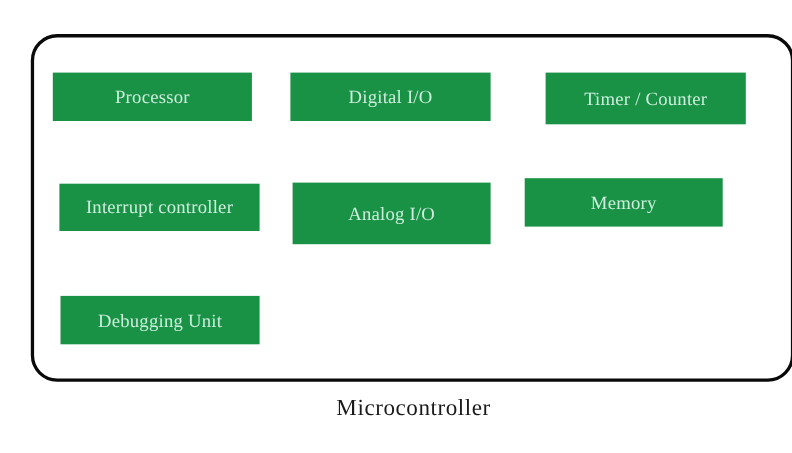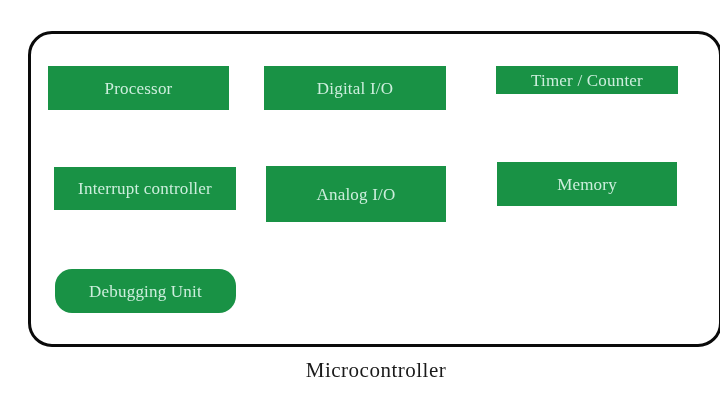--- a/index.html
+++ b/index.html
@@ -47,25 +47,25 @@
     top: 358px;
     width: 720px;
     text-align: center;
     font-size: 21px;
     color: var(--caption-color, #1a1a1a);
     letter-spacing: 0.5px;
   }
   
   .b-processor   { left: 17px;  top: 32px;  width: 181px; height: 44px; }
   .b-digital-io  { left: 233px; top: 32px;  width: 182px; height: 44px; text-align: center; }
-  .b-timer       { left: 465px; top: 32px;  width: 182px; height: 28px; }
+  .b-timer       { left: 465px; top: 32px;  width: 182px; height: 47px; }
   .b-interrupt   { left: 23px;  top: 133px; width: 182px; height: 43px; text-align: right; }
   .b-analog-io   { left: 235px; top: 132px; width: 180px; height: 56px; }
-  .b-memory      { left: 466px; top: 128px; width: 180px; height: 44px; }
-  .b-debugging   { left: 24px;  top: 235px; width: 181px; height: 44px; border-radius: 17px; }
+  .b-memory      { left: 446px; top: 128px; width: 180px; height: 44px; }
+  .b-debugging   { left: 24px;  top: 235px; width: 181px; height: 44px; }
   .b-interfaces  { left: 466px; top: 238px; width: 181px; height: 42px; }
 </style>
 </head>
 <body>
 
 <div class="canvas">
   <div class="mcu-outline">
     <div class="block b-processor">Processor</div>
     <div class="block b-digital-io">Digital I/O</div>
     <div class="block b-timer">Timer / Counter</div>

